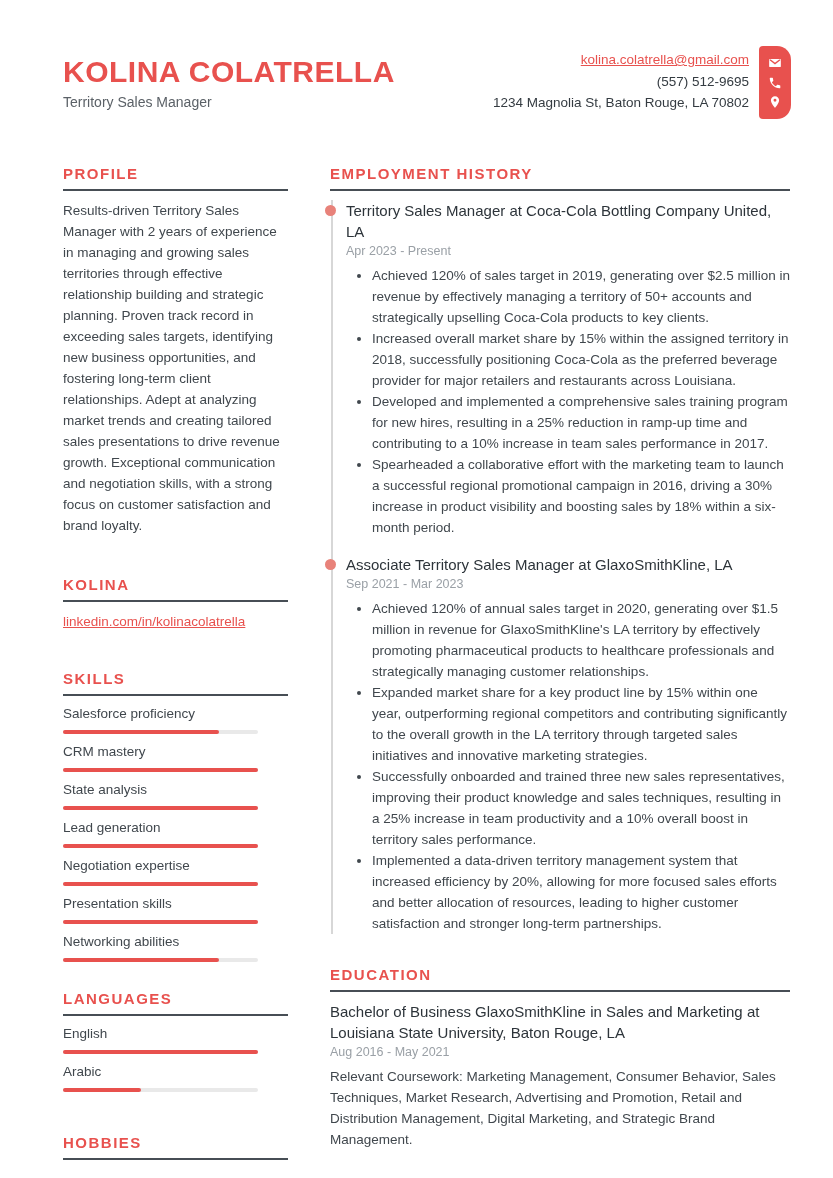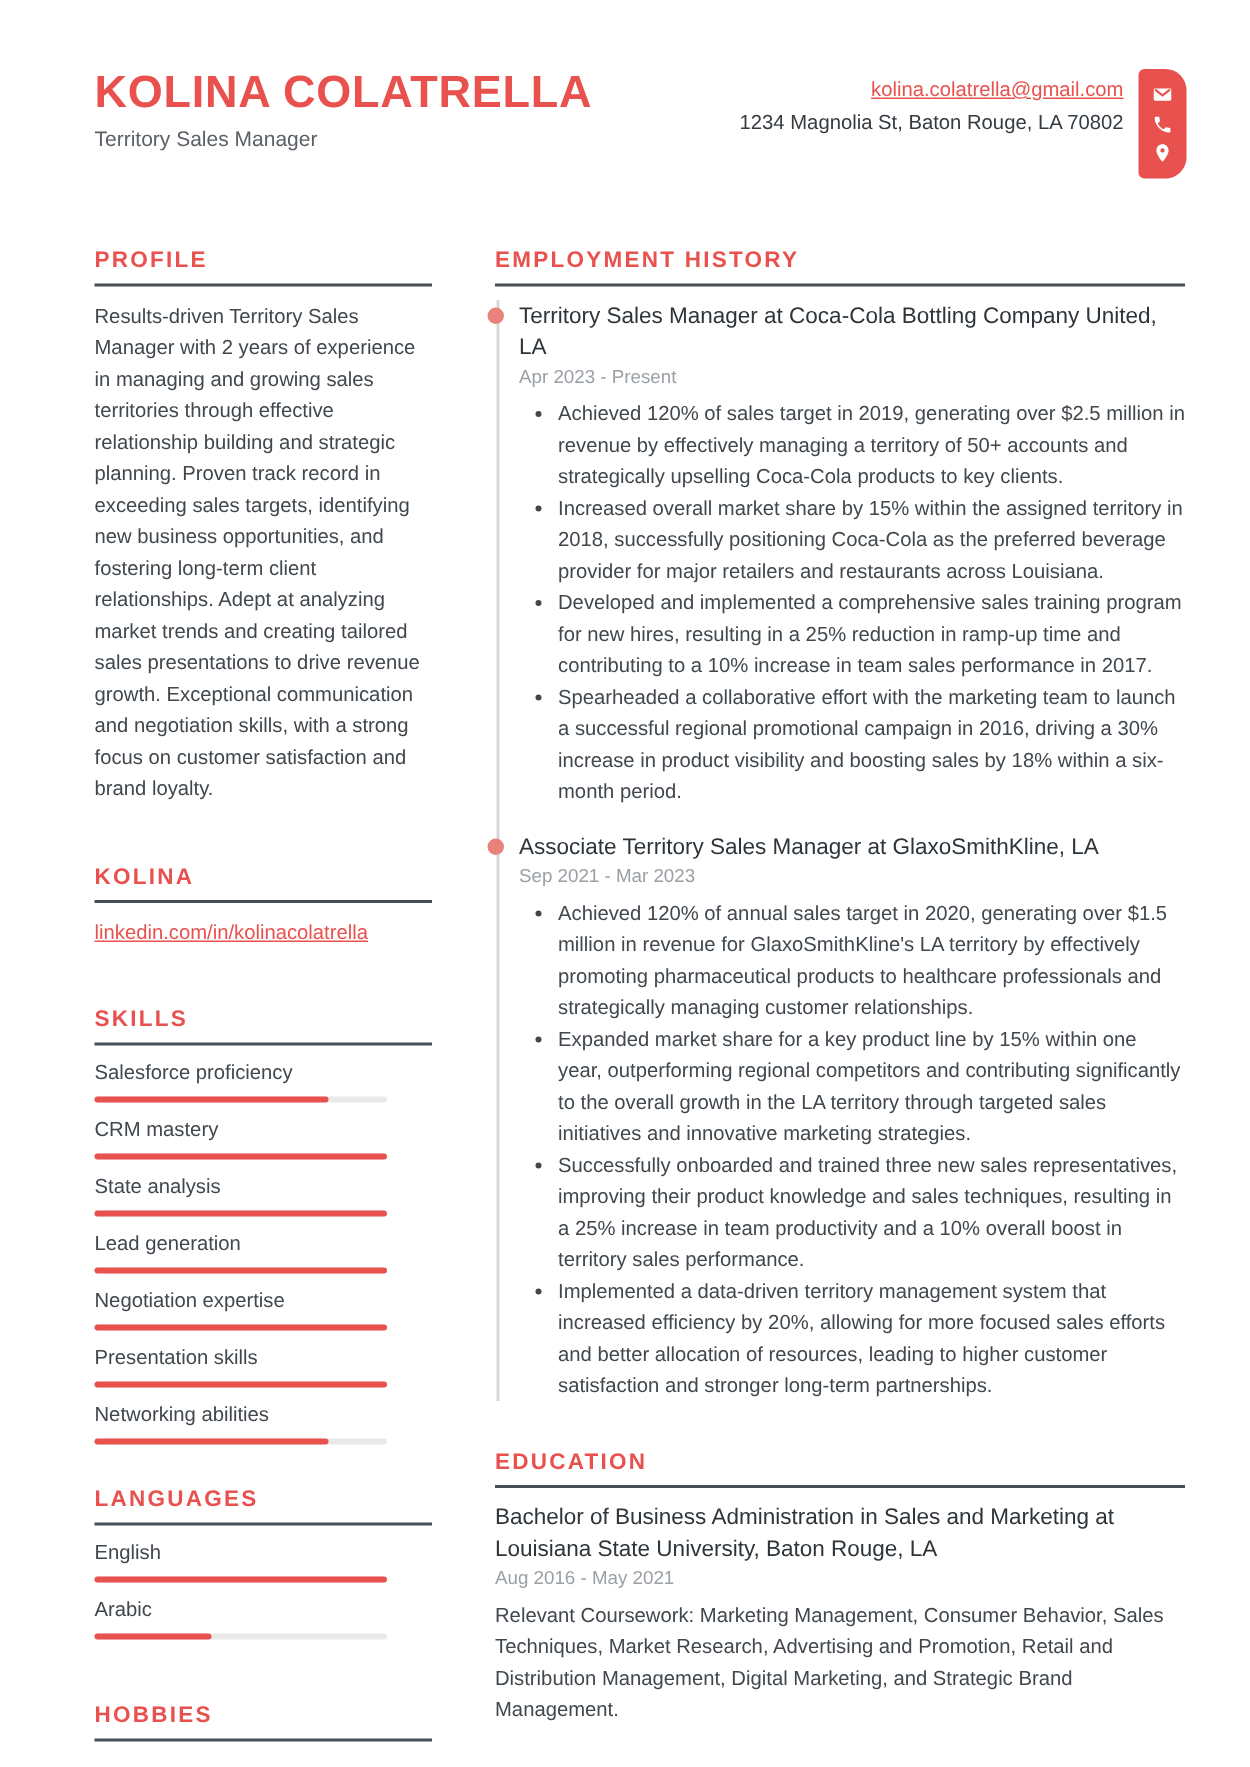--- a/index.html
+++ b/index.html
@@ -2,21 +2,21 @@
 <html><head>
 <meta charset="utf-8">
 <style>
   * { margin:0; padding:0; box-sizing:border-box; }
   html,body { background:#ffffff; }
   .page {
     width:833px; height:1178px; background:#ffffff; overflow:hidden;
     font-family:"Liberation Sans", sans-serif; color:#40474d; position:relative;
   }
   
-  .header { display:flex; justify-content:space-between; align-items:flex-start;
+  .header { display:flex; justify-content:space-between; align-items:center;
             padding:46px 42px 0 63px; }
   .name { font-size:30px; font-weight:bold; color:#e8514e; letter-spacing:.5px; line-height:32px; }
   .subtitle { font-size:14px; color:#5b6167; margin-top:6px; }
   .header-right { display:flex; align-items:flex-start; }
   .contact-text { text-align:right; font-size:13.5px; line-height:21.5px;
                   color:#343b41; margin-right:10px; padding-top:3px; }
   .contact-email { color:#e8514e; text-decoration:underline; cursor:pointer; }
   .contact-tab { width:32px; height:73px; background:#e8514e;
                  border-radius:4px 14px 14px 4px;
                  display:flex; flex-direction:column; align-items:center;
@@ -58,20 +58,21 @@
 <div class="page">
 
   <div class="header">
     <div>
       <div class="name">KOLINA COLATRELLA</div>
       <div class="subtitle">Territory Sales Manager</div>
     </div>
     <div class="header-right">
       <div class="contact-text">
         <div><span class="contact-email">kolina.colatrella@gmail.com</span></div>
+        <div>(557) 512-9695</div>
         <div>1234 Magnolia St, Baton Rouge, LA 70802</div>
       </div>
       <div class="contact-tab">
         <span>
           <svg viewBox="0 0 24 24">
               <rect x="2" y="5" width="20" height="14" rx="1.5" fill="#ffffff"></rect>
               <path d="M3.5 6.5l8.5 6.5 8.5-6.5" stroke="#e8514e" stroke-width="2.4" fill="none"></path>
             </svg>
         </span>
         <span>
@@ -199,21 +200,21 @@
               <li>Implemented a data-driven territory management system that increased efficiency by 20%, allowing for more focused sales efforts and better allocation of resources, leading to higher customer satisfaction and stronger long-term partnerships.</li>
             </ul>
           </div>
 
         </div>
       </div>
 
       <div class="edu-sec">
         <div class="sec-head">EDUCATION</div>
         <div>
-          <div class="job-title">Bachelor of Business Administration in Sales and Marketing at Louisiana State University, Baton Rouge, LA</div>
+          <div class="job-title">Bachelor of Business GlaxoSmithKline in Sales and Marketing at Louisiana State University, Baton Rouge, LA</div>
           <div class="job-dates">Aug 2016 - May 2021</div>
           <div class="edu-desc">Relevant Coursework: Marketing Management, Consumer Behavior, Sales Techniques, Market Research, Advertising and Promotion, Retail and Distribution Management, Digital Marketing, and Strategic Brand Management.</div>
         </div>
       </div>
 
     </div>
   </div>
 </div>
 
 </body></html>

